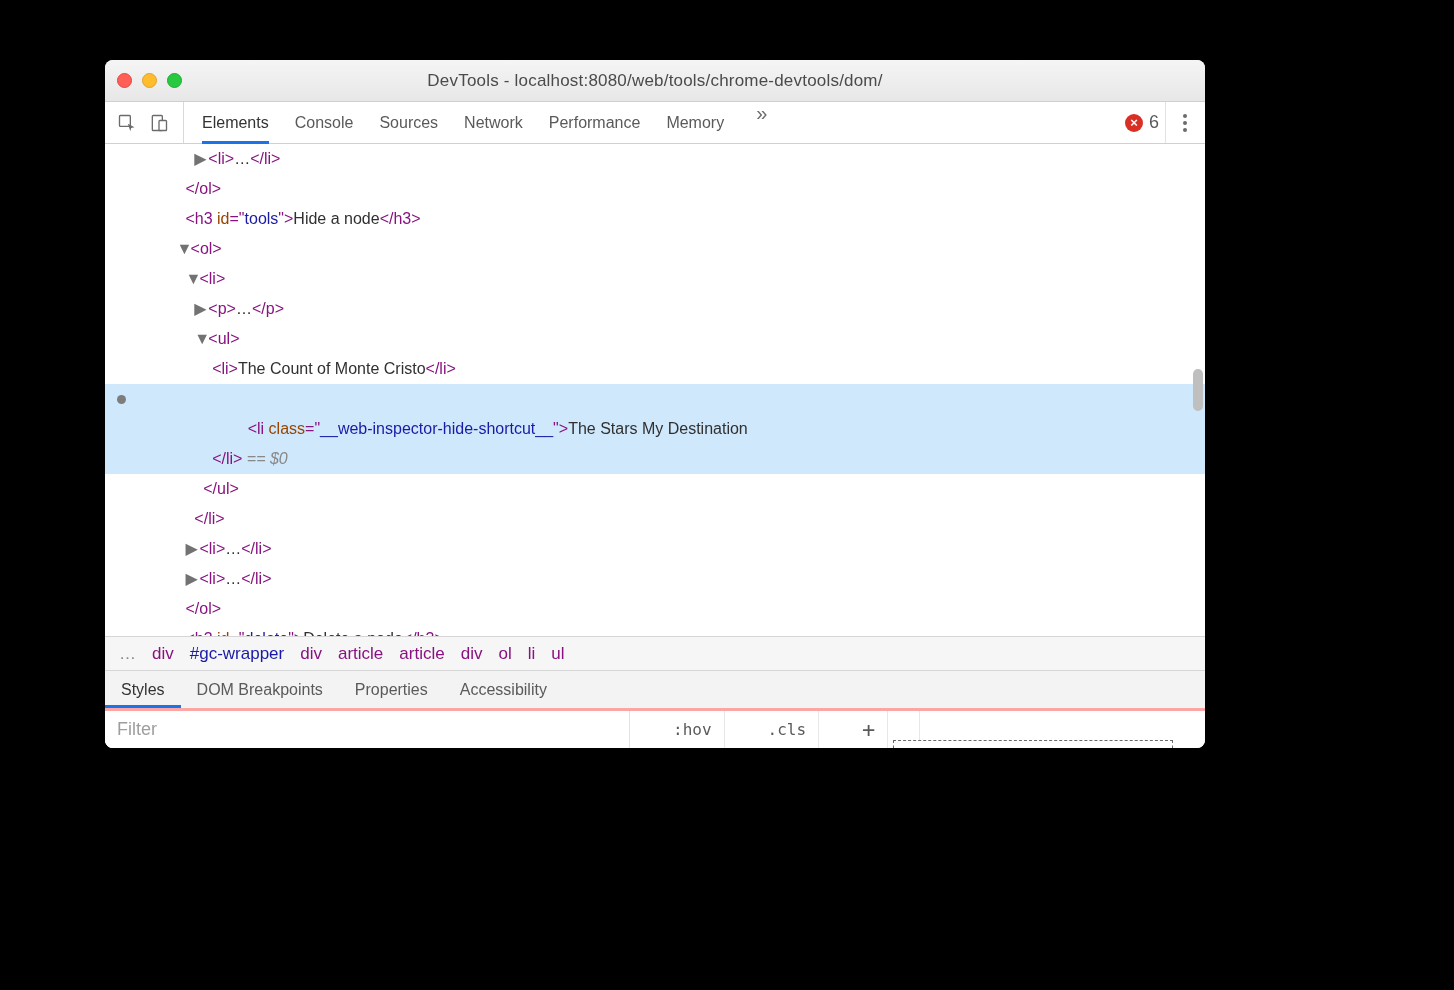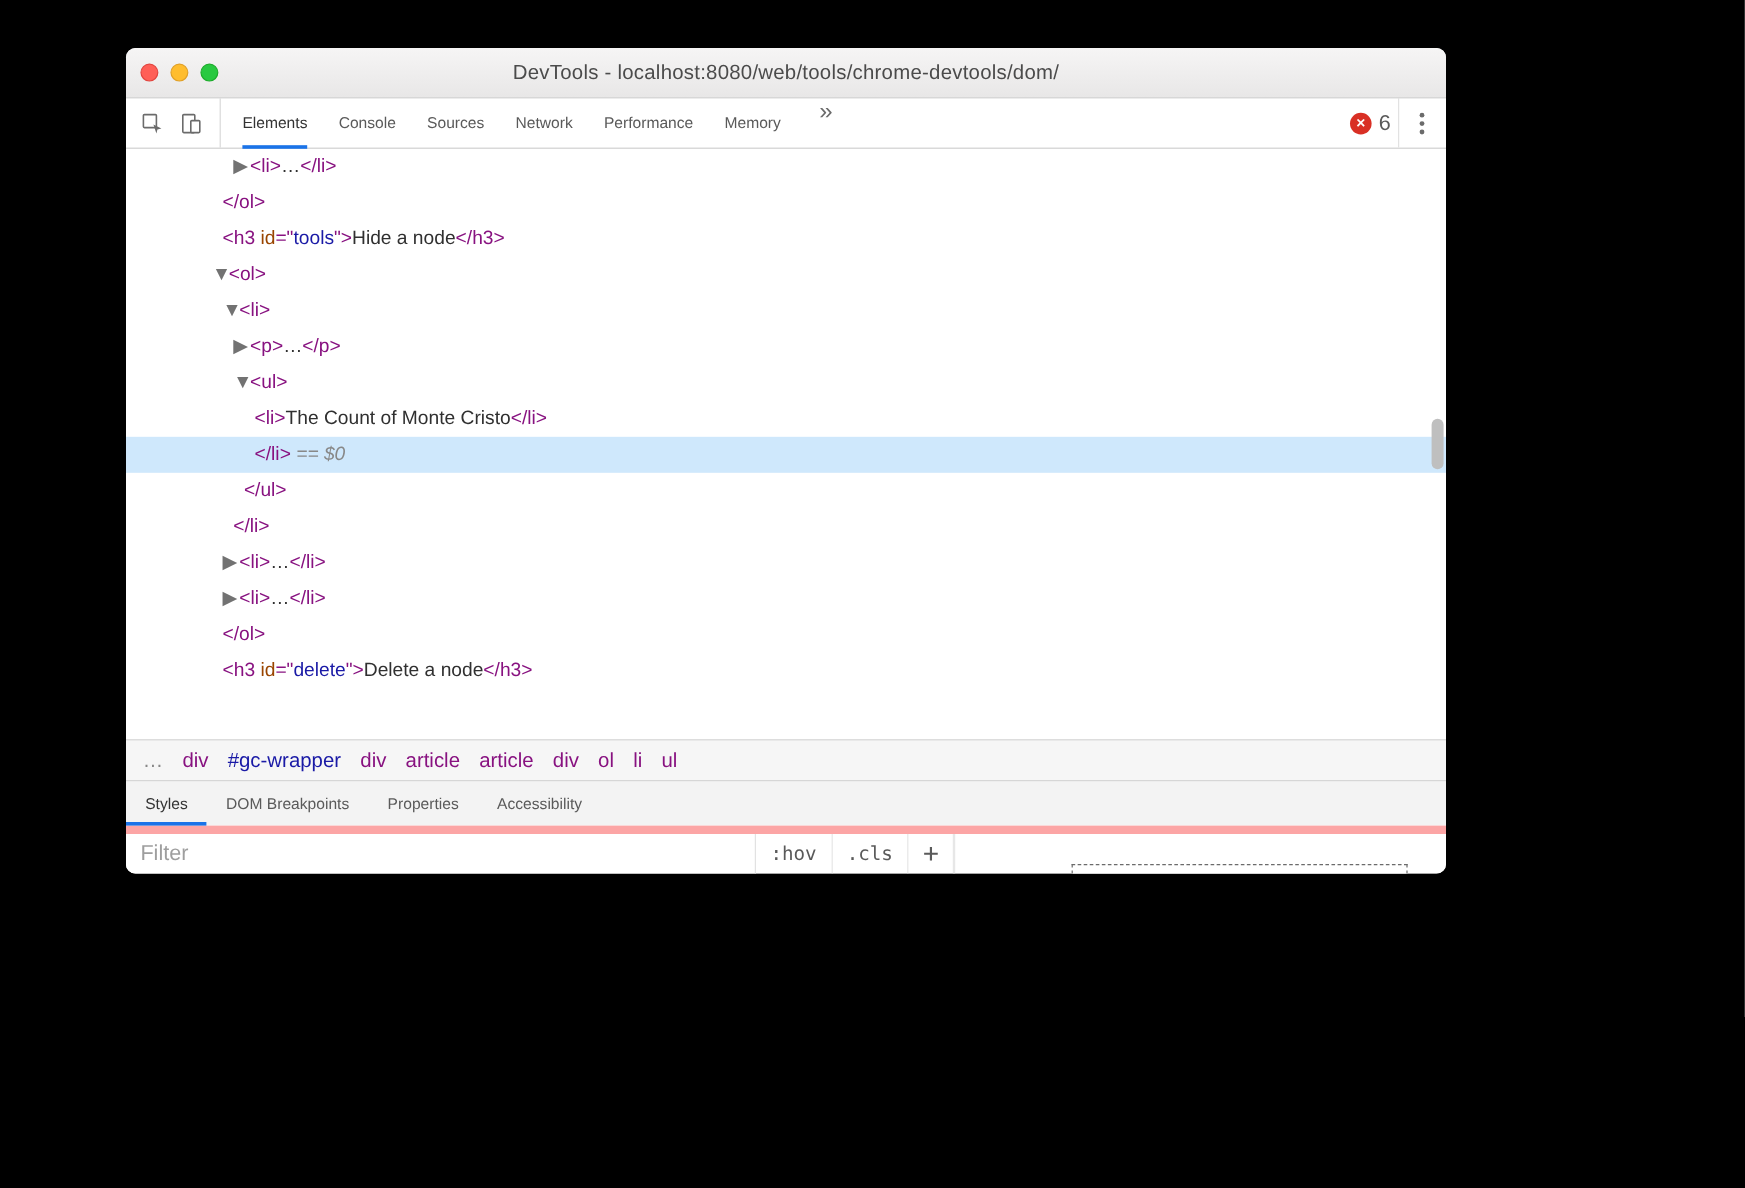--- a/index.html
+++ b/index.html
@@ -1,30 +1,30 @@
 <!DOCTYPE html>
 <html><head>
 <meta charset="utf-8">
 <style>
 * { box-sizing: border-box; margin: 0; padding: 0; }
 body { background: #000; font-family: -apple-system, BlinkMacSystemFont, "Segoe UI", Helvetica, Arial, sans-serif; width: 1454px; height: 990px; position: relative; overflow: hidden; }
-.window { position: absolute; left: 105px; top: 40px; width: 1100px; height: 688px; background: #fff; border-radius: 8px; box-shadow: 0 22px 60px rgba(0,0,0,0.6); overflow: hidden; display: flex; flex-direction: column; }
+.window { position: absolute; left: 105px; top: 60px; width: 1100px; height: 688px; background: #fff; border-radius: 8px; box-shadow: 0 22px 60px rgba(0,0,0,0.6); overflow: hidden; display: flex; flex-direction: column; }
 .titlebar { height: 42px; background: linear-gradient(#f6f5f5,#e8e7e7); border-bottom: 1px solid #cfcfcf; display: flex; align-items: center; padding: 0 12px; position: relative; }
 .traffic { display: flex; gap: 10px; }
 .dot { width: 15px; height: 15px; border-radius: 50%; }
 .dot.red { background: #ff5f57; border: 0.5px solid #e24640; }
 .dot.yellow { background: #ffbd2e; border: 0.5px solid #e1a128; }
 .dot.green { background: #28c940; border: 0.5px solid #1dad2c; }
 .title { position: absolute; left: 0; right: 0; text-align: center; font-size: 17px; color: #4b4b4b; font-weight: 400; letter-spacing: 0.2px; pointer-events: none; }
 .toolbar { height: 42px; border-bottom: 1px solid #d0d0d0; display: flex; align-items: center; padding: 0 12px; font-size: 18px; color: #5a5a5a; }
 .tb-icons { display: flex; align-items: center; gap: 12px; padding-right: 14px; border-right: 1px solid #d9d9d9; height: 100%; }
 .tb-icon { width: 20px; height: 20px; display: flex; align-items: center; justify-content: center; cursor: pointer; color: #6b6b6b; }
 .tb-icon svg { width: 20px; height: 20px; }
 .tabs { display: flex; align-items: stretch; height: 100%; gap: 26px; margin-left: 18px; flex: 1; }
-.tab { display: flex; align-items: center; color: #5a5a5a; cursor: pointer; position: relative; font-size: 13px; }
+.tab { display: flex; align-items: center; color: #5a5a5a; cursor: pointer; position: relative; font-size: 16px; }
 .tab.active { color: #333; }
 .tab.active::after { content:""; position: absolute; left: 0; right: 0; bottom: -1px; height: 3px; background: #1a73e8; }
 .more-chevrons { color: #6b6b6b; font-size: 20px; padding: 0 6px; cursor: pointer; }
 .err { display: flex; align-items: center; gap: 6px; margin-left: 12px; margin-right: 6px; cursor: pointer; }
 .err-icon { width: 18px; height: 18px; border-radius: 50%; background: #d93025; color: #fff; display: flex; align-items: center; justify-content: center; font-size: 13px; font-weight: 700; }
 .err-count { color: #5a5a5a; font-size: 18px; }
 .kebab { width: 28px; display: flex; flex-direction: column; gap: 3px; align-items: center; cursor: pointer; padding-left: 10px; border-left: 1px solid #e2e2e2; height: 100%; justify-content: center; }
 .kebab span { width: 4px; height: 4px; background: #6b6b6b; border-radius: 50%; }
 .dom-pane { flex: 1; overflow: hidden; position: relative; font-family: Liberation Sans, sans-serif; font-size: 16px; line-height: 30px; color: #222; }
 .dom-scroll { position: absolute; inset: 0; overflow: hidden; }
@@ -41,21 +41,21 @@
 .breadcrumb { height: 34px; border-top: 1px solid #d6d6d6; display: flex; align-items: center; padding: 0 14px; font-size: 17px; background: #f6f6f6; gap: 16px; overflow: hidden; }
 .crumb { color: #888; cursor: pointer; white-space: nowrap; }
 .crumb.dots { color: #888; }
 .crumb.last { background: #e9e9e9; color: #333; padding: 2px 8px; border-radius: 2px; }
 .crumb.tag { color: #881280; }
 .crumb.idsel { color: #1a1aa6; }
 .sub-tabs { height: 38px; border-top: 1px solid #d6d6d6; display: flex; align-items: stretch; font-size: 18px; background: #f3f3f3; }
 .sub-tabs .tab { padding: 0 16px; }
 .sub-tabs .tab.active::after { bottom: 0; }
 .sub-tabs .grow { flex: 1; }
-.styles-toolbar { height: 40px; border-top: 7px solid #fca5a5; display: flex; align-items: stretch; background: #fff; }
+.styles-toolbar { height: 40px; border-top: 3px solid #fca5a5; display: flex; align-items: stretch; background: #fff; gap: 31px; }
 .filter-input { flex: 0 0 525px; border: none; border-right: 1px solid #e2e2e2; padding: 0 12px; font-size: 18px; font-family: inherit; outline: none; color: #333; }
 .filter-input::placeholder { color: #9e9e9e; }
 .style-btn { padding: 0 12px; display: flex; align-items: center; color: #5a5a5a; cursor: pointer; border-right: 1px solid #e7e7e7; font-family: Menlo, Consolas, monospace; font-size: 16px; }
 .plus { font-size: 22px; font-weight: 300; }
 .box-prev { flex: 1; border-left: 1px solid #e7e7e7; position: relative; }
 .box-dash { position: absolute; right: 32px; bottom: -6px; width: 280px; height: 14px; border: 1.5px dashed #6b6b6b; background: #fff; }
 </style>
 </head>
 <body>
 
@@ -107,20 +107,22 @@
   <div class="dom-pane">
     <div class="dom-scroll">
       <div class="dom-line">            <span class="tri">▶ </span><span class="t-tag">&lt;li&gt;</span><span class="t-text">…</span><span class="t-tag">&lt;/li&gt;</span></div>
       <div class="dom-line">          <span class="t-tag">&lt;/ol&gt;</span></div>
       <div class="dom-line">          <span class="t-tag">&lt;h3 </span><span class="t-attr">id</span><span class="t-tag">="</span><span class="t-str">tools</span><span class="t-tag">"</span><span class="t-tag">&gt;</span><span class="t-text">Hide a node</span><span class="t-tag">&lt;/h3&gt;</span></div>
       <div class="dom-line">        <span class="tri">▼</span><span class="t-tag">&lt;ol&gt;</span></div>
       <div class="dom-line">          <span class="tri">▼</span><span class="t-tag">&lt;li&gt;</span></div>
       <div class="dom-line">            <span class="tri">▶ </span><span class="t-tag">&lt;p&gt;</span><span class="t-text">…</span><span class="t-tag">&lt;/p&gt;</span></div>
       <div class="dom-line">            <span class="tri">▼</span><span class="t-tag">&lt;ul&gt;</span></div>
       <div class="dom-line">                <span class="t-tag">&lt;li&gt;</span><span class="t-text">The Count of Monte Cristo</span><span class="t-tag">&lt;/li&gt;</span></div>
+      <div class="dom-line selected" style="position:relative;">
+        <span class="gutter-dot" style="top:11px;"></span>                <span class="t-tag">&lt;li </span><span class="t-attr">class</span><span class="t-tag">="</span><span class="t-str">__web-inspector-hide-shortcut__</span><span class="t-tag">"</span><span class="t-tag">&gt;</span><span class="t-text">The Stars My Destination</span></div>
       <div class="dom-line selected">                <span class="t-tag">&lt;/li&gt;</span><span class="t-sel"> == $0</span></div>
       <div class="dom-line">              <span class="t-tag">&lt;/ul&gt;</span></div>
       <div class="dom-line">            <span class="t-tag">&lt;/li&gt;</span></div>
       <div class="dom-line">          <span class="tri">▶</span><span class="t-tag">&lt;li&gt;</span><span class="t-text">…</span><span class="t-tag">&lt;/li&gt;</span></div>
       <div class="dom-line">          <span class="tri">▶</span><span class="t-tag">&lt;li&gt;</span><span class="t-text">…</span><span class="t-tag">&lt;/li&gt;</span></div>
       <div class="dom-line">          <span class="t-tag">&lt;/ol&gt;</span></div>
       <div class="dom-line">          <span class="t-tag">&lt;h3 </span><span class="t-attr">id</span><span class="t-tag">="</span><span class="t-str">delete</span><span class="t-tag">"</span><span class="t-tag">&gt;</span><span class="t-text">Delete a node</span><span class="t-tag">&lt;/h3&gt;</span></div>
     </div>
     <div class="scroll-thumb"></div>
   </div>

